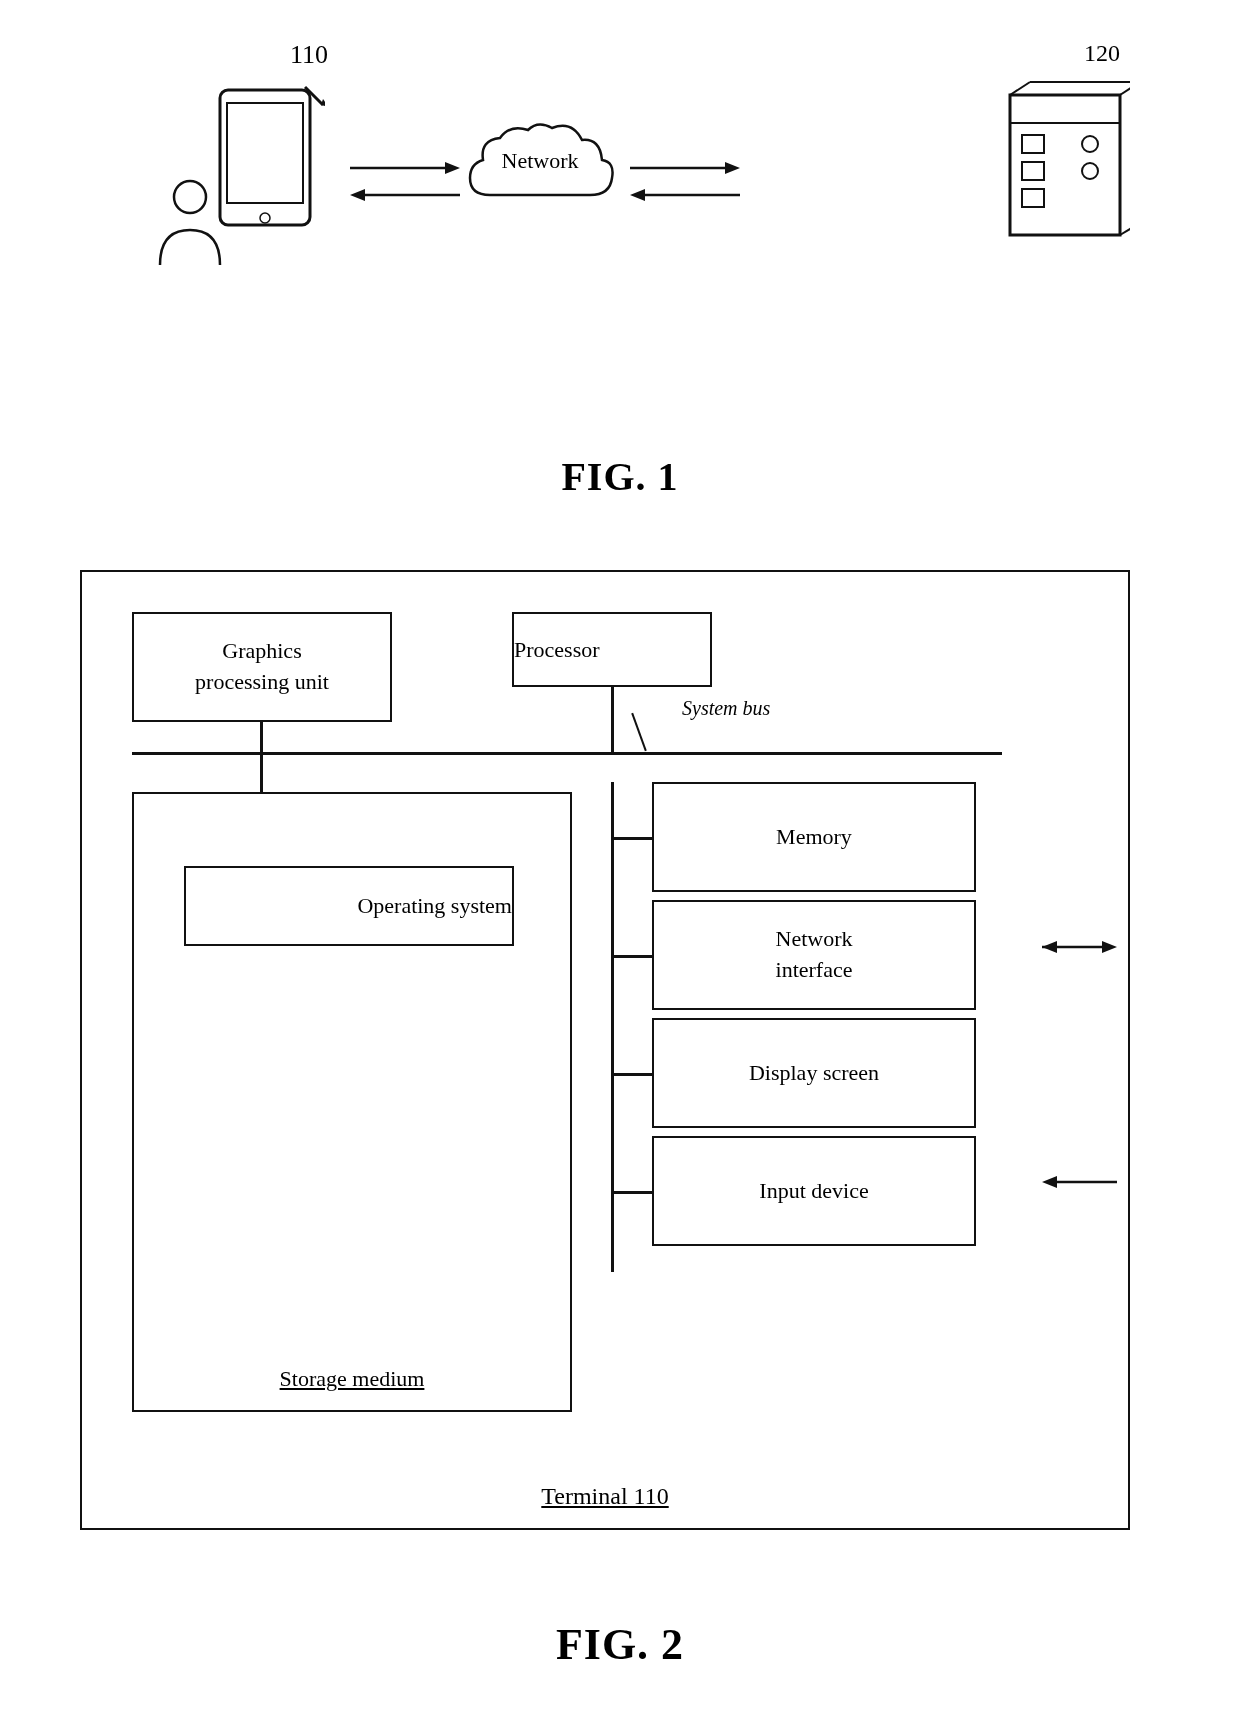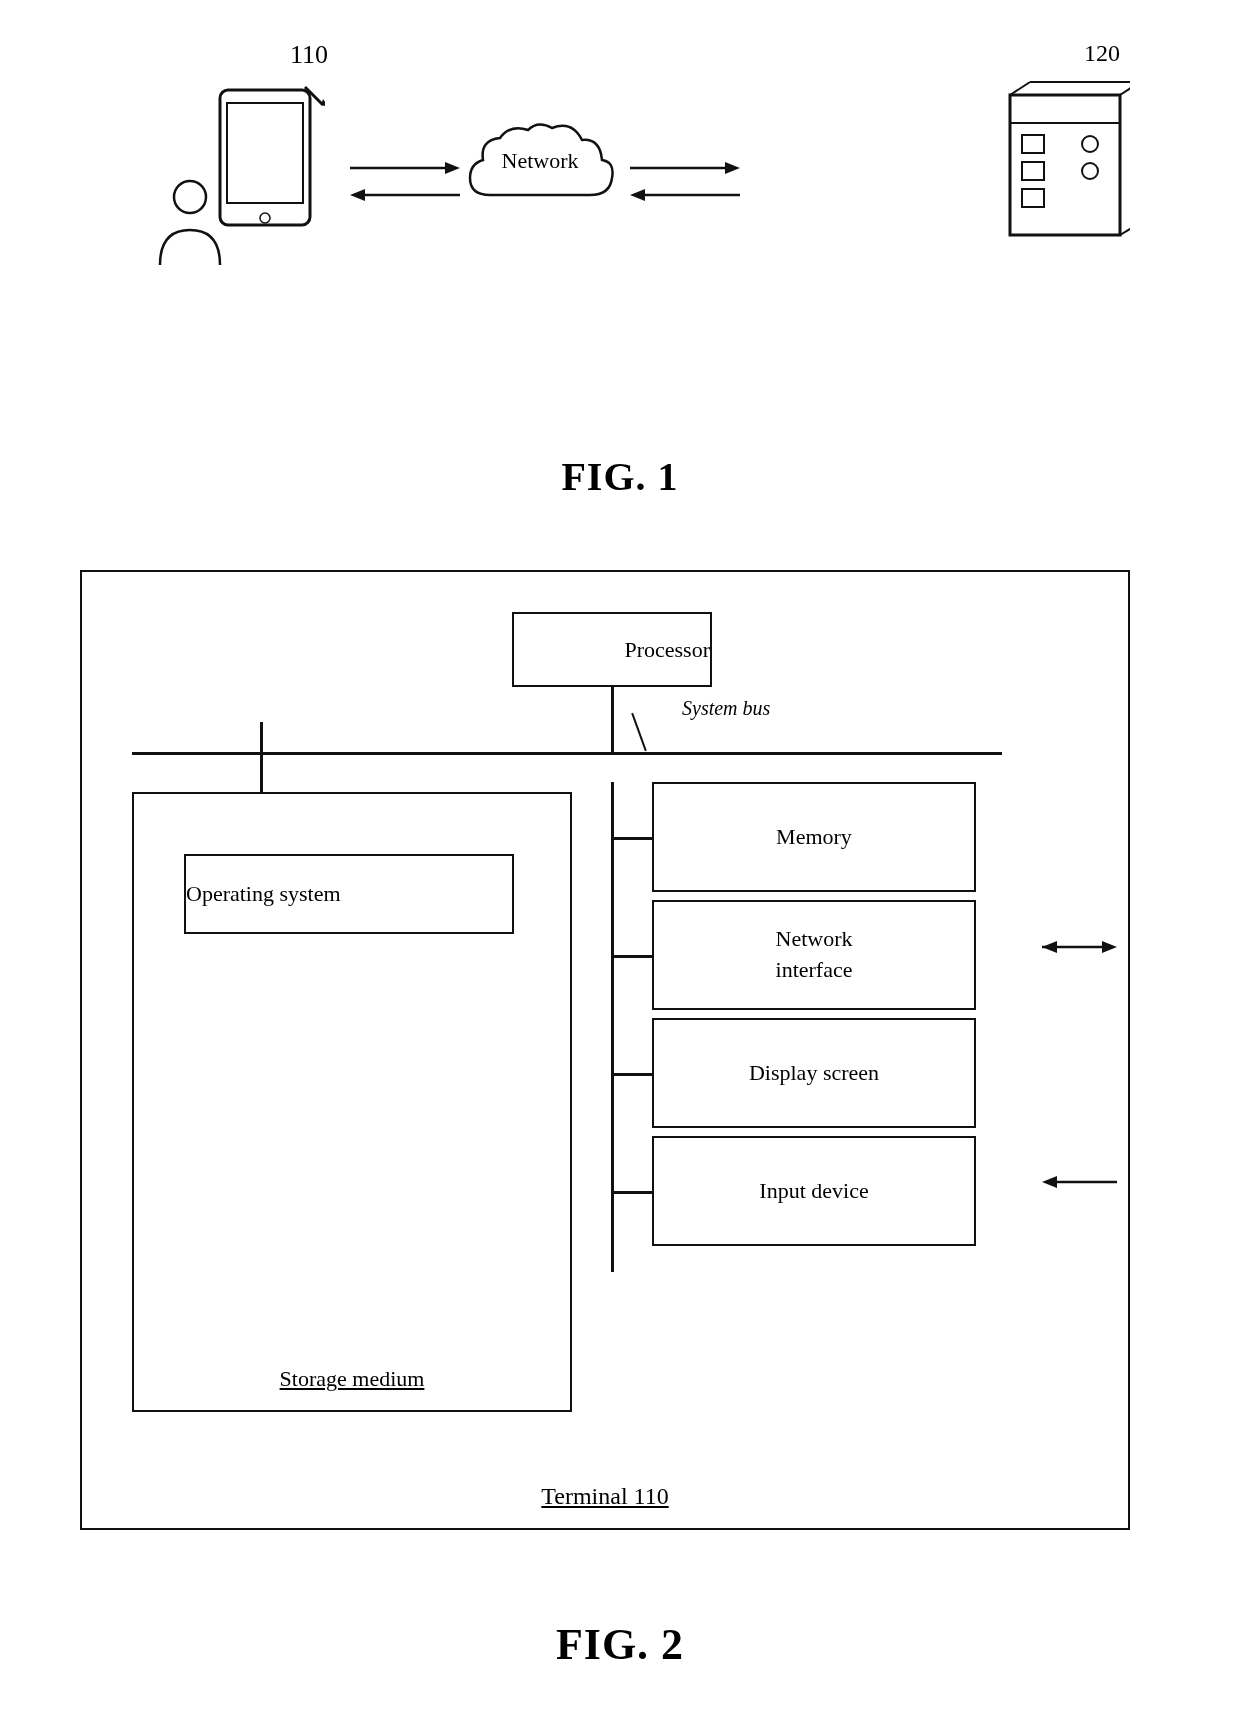--- a/index.html
+++ b/index.html
@@ -177,21 +177,21 @@
     
     .processor-box {
       position: absolute;
       top: 40px;
       left: 430px;
       width: 200px;
       height: 75px;
       border: 2.5px solid #111;
       display: flex;
       align-items: center;
-      justify-content: flex-end;
+      justify-content: flex-start;
       font-size: 22px;
     }
 
     
     .system-bus-label {
       position: absolute;
       top: 125px;
       left: 600px;
       font-size: 20px;
       font-style: italic;
@@ -242,28 +242,28 @@
       left: 50%;
       transform: translateX(-50%);
       font-size: 22px;
       text-decoration: underline;
       white-space: nowrap;
     }
 
     
     .os-box {
       position: absolute;
-      top: 60px;
+      top: 72px;
       left: 50px;
       width: 330px;
       height: 80px;
       border: 2.5px solid #111;
       display: flex;
       align-items: center;
-      justify-content: flex-start;
+      justify-content: flex-end;
       font-size: 22px;
     }
 
     
     .group-box {
       position: absolute;
       top: 200px;
       left: 50px;
       width: 330px;
       height: 100px;
@@ -426,20 +426,23 @@
     <polygon points="15,4 0,10 15,16" fill="#111"></polygon>
   </svg>
 
   <span class="fig1-label">FIG. 1</span>
 </div>
 
 <div class="fig2-area">
 
   <div class="terminal-box">
 
+    <div class="gpu-box">
+      <span>Graphics<br>processing unit</span>
+    </div>
 
     <div class="processor-box">
       <span>Processor</span>
     </div>
 
     <div class="bus-slash"></div>
     <span class="system-bus-label">System bus</span>
 
     <div class="bus-line"></div>
 

